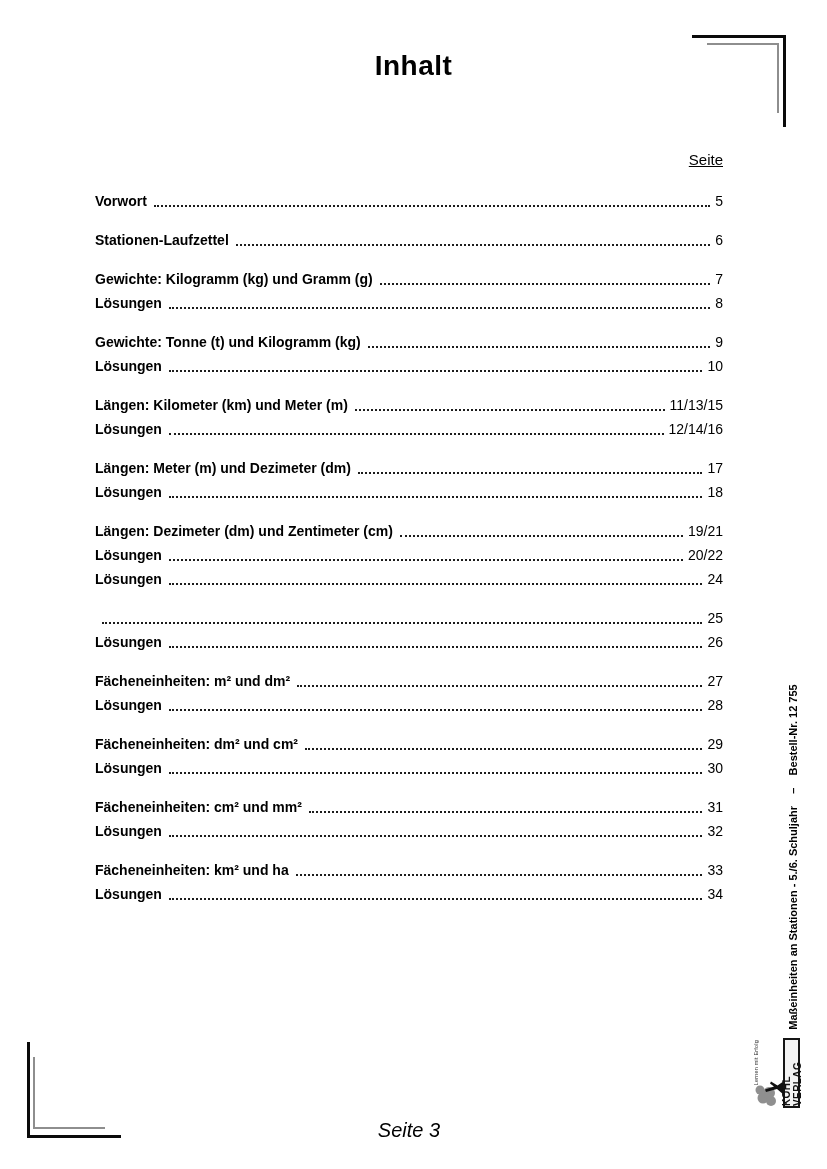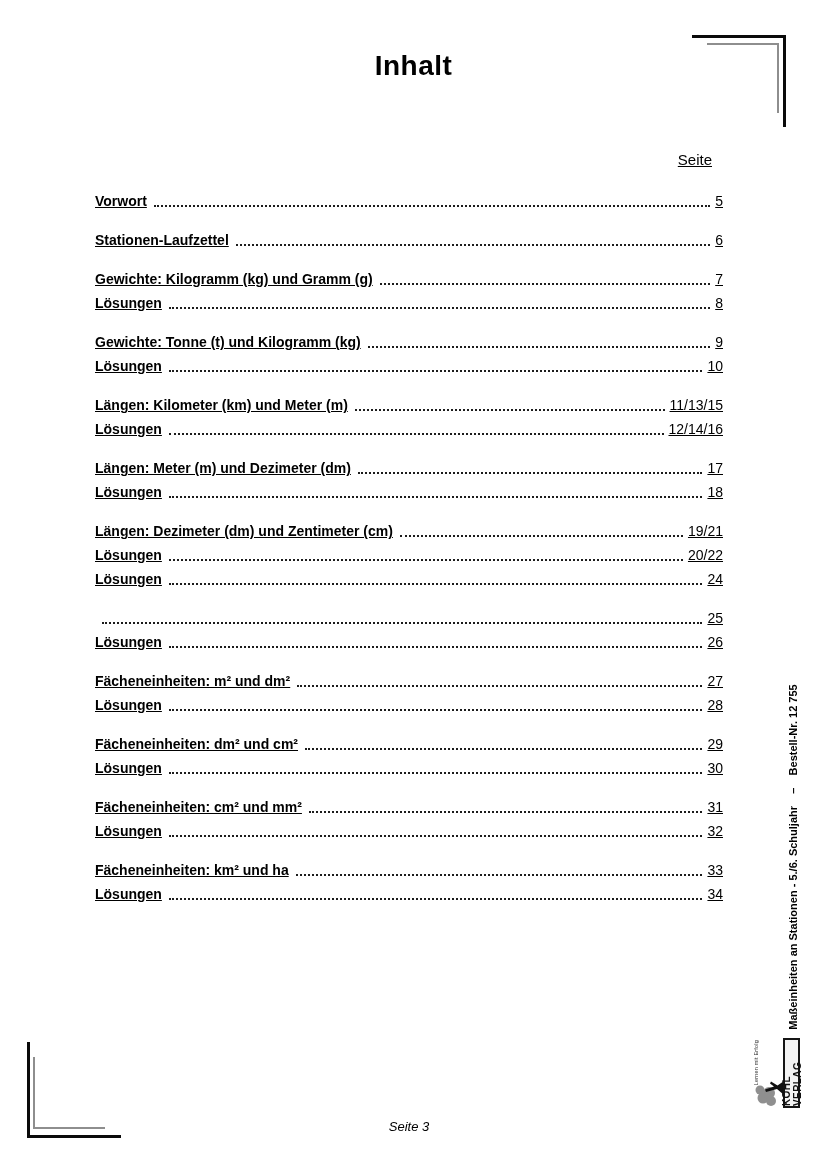--- a/index.html
+++ b/index.html
@@ -12,25 +12,25 @@
   .br-tr-black{left:692px;top:35px;width:91px;height:89px;border-top:3px solid #0a0a0a;border-right:3px solid #0a0a0a;}
   .br-tr-gray{left:707px;top:43px;width:70px;height:68px;border-top:2.5px solid #8e8e8e;border-right:2.5px solid #8e8e8e;}
   .br-bl-black{left:27px;top:1042px;width:91px;height:93px;border-left:3px solid #0a0a0a;border-bottom:3px solid #0a0a0a;}
   .br-bl-gray{left:33px;top:1057px;width:70px;height:70px;border-left:2.5px solid #8e8e8e;border-bottom:2.5px solid #8e8e8e;}
 
   .title{
     position:absolute;top:50px;left:0;right:0;margin:0;text-align:center;
     font-size:28px;font-weight:bold;letter-spacing:0.5px;
   }
   .seite-header{
-    position:absolute;left:84px;width:628px;top:151px;text-align:right;
+    position:absolute;left:95px;width:628px;top:151px;text-align:right;
     font-size:15px;text-decoration:underline;
   }
   .toc{position:absolute;left:95px;width:628px;top:191px;}
-  .toc-row{display:flex;align-items:flex-end;line-height:20px;font-size:14px;text-decoration:underline;}
+  .toc-row{display:flex;align-items:flex-end;line-height:20px;font-size:14px;}
   .sp-none{margin-top:0;}
   .sp-inner{margin-top:4px;}
   .sp-group{margin-top:19px;}
   .toc-title{font-weight:bold;white-space:nowrap;}
   .leader{flex:1 1 auto;min-width:12px;border-bottom:2px dotted #1c1c1c;margin:0 5px 4px 7px;}
   .toc-page{white-space:nowrap;}
 
   .sidebar-text{
     position:absolute;left:610px;top:849px;width:370px;height:16px;
     transform:rotate(-90deg);
@@ -45,21 +45,21 @@
   }
   .logo-tree{position:absolute;left:0px;bottom:15px;}
   .logo-box{
     position:absolute;left:0;right:0;bottom:0;height:13px;
     border:2px solid #151515;background:#f4f4f4;
     display:flex;align-items:center;justify-content:center;
     font-weight:bold;font-size:10px;letter-spacing:0.4px;color:#111;
   }
   .footer{
     position:absolute;left:95px;width:628px;top:1119px;text-align:center;
-    font-style:italic;font-size:13px;
+    font-style:italic;font-size:20px;
   }
 </style>
 </head>
 <body>
 
 <div class="page">
 
   <div class="bracket br-tr-black"></div>
   <div class="bracket br-tr-gray"></div>
 

